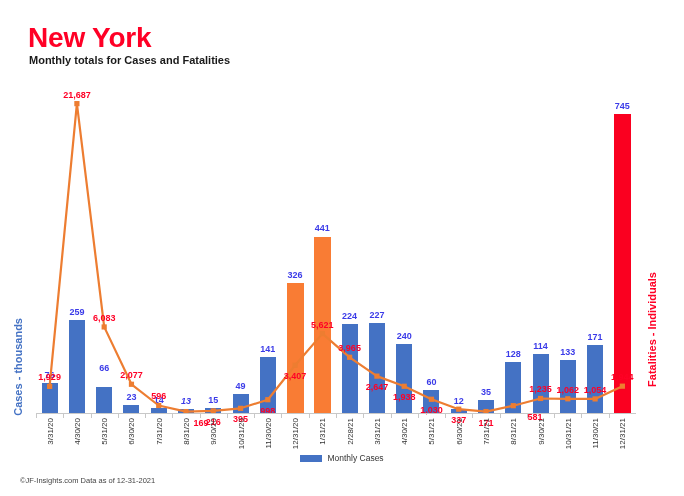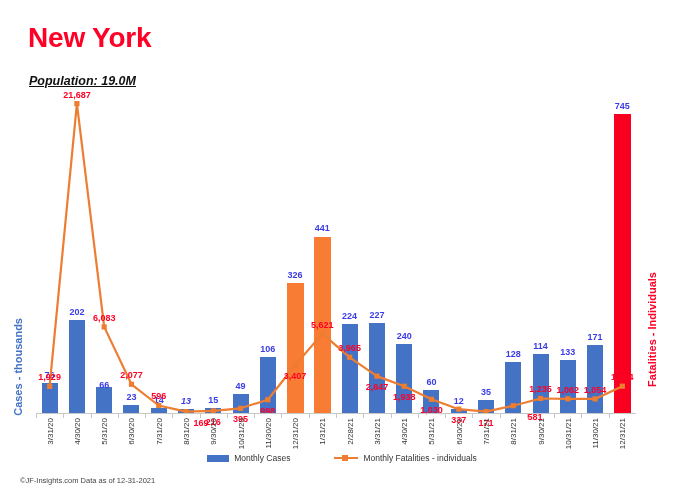--- a/index.html
+++ b/index.html
@@ -89,39 +89,39 @@
     position:absolute;left:8px;top:1px;width:6px;height:6px;background:#ED7D31;
     display:block;
   }
 </style>
 </head>
 <body>
 
 <div id="page">
 
   <div class="title">New York</div>
-  <div class="population">Population: 19.0M</div>
+  <div class="subtitle">Monthly totals for Cases and Fatalities</div>
 
   <div class="axis-title axis-left">Cases - thousands</div>
   <div class="axis-title axis-right">Fatalities - Individuals</div>
 
   <div id="plot">
     <div class="bars" id="bars">
         <div class="col" style="left: 0px;">
           <div class="bar" style="height: 30.59px;"></div>
         </div>
         <div class="bar-label" style="left: 13.6364px; transform: translateX(-50%); top: 278.41px;">76</div>
         <div class="col" style="left: 27.2727px;">
           <div class="bar" style="height: 93.7825px;"></div>
         </div>
-        <div class="bar-label" style="left: 40.9091px; transform: translateX(-50%); top: 215.218px;">202</div>
+        <div class="bar-label" style="left: 40.9091px; transform: translateX(-50%); top: 215.218px;">259</div>
         <div class="col" style="left: 54.5455px;">
           <div class="bar" style="height: 26.565px;"></div>
         </div>
-        <div class="bar-label" style="left: 68.1818px; transform: translateX(-50%); top: 288px;">66</div>
+        <div class="bar-label" style="left: 68.1818px; transform: translateX(-50%); top: 271px;">66</div>
         <div class="col" style="left: 81.8182px;">
           <div class="bar" style="height: 9.2575px;"></div>
         </div>
         <div class="bar-label" style="left: 95.4545px; transform: translateX(-50%); top: 299.743px;">23</div>
         <div class="col" style="left: 109.091px;">
           <div class="bar" style="height: 5.635px;"></div>
         </div>
         <div class="bar-label" style="left: 122.727px; transform: translateX(-50%); top: 303.365px;">14</div>
         <div class="col" style="left: 136.364px;">
           <div class="bar" style="height: 5.2325px;"></div>
@@ -131,21 +131,21 @@
           <div class="bar" style="height: 6.0375px;"></div>
         </div>
         <div class="bar-label" style="left: 177.273px; transform: translateX(-50%); top: 302.962px;">15</div>
         <div class="col" style="left: 190.909px;">
           <div class="bar" style="height: 19.7225px;"></div>
         </div>
         <div class="bar-label" style="left: 204.545px; transform: translateX(-50%); top: 289.277px;">49</div>
         <div class="col" style="left: 218.182px;">
           <div class="bar" style="height: 56.7525px;"></div>
         </div>
-        <div class="bar-label" style="left: 231.818px; transform: translateX(-50%); top: 252.248px;">106</div>
+        <div class="bar-label" style="left: 231.818px; transform: translateX(-50%); top: 252.248px;">141</div>
         <div class="col" style="left: 245.455px;">
           <div class="bar orange" style="height: 131.215px;"></div>
         </div>
         <div class="bar-label" style="left: 259.091px; transform: translateX(-50%); top: 177.785px;">326</div>
         <div class="col" style="left: 272.727px;">
           <div class="bar orange" style="height: 177.502px;"></div>
         </div>
         <div class="bar-label" style="left: 286.364px; transform: translateX(-50%); top: 131.498px;">441</div>
         <div class="col" style="left: 300px;">
           <div class="bar" style="height: 90.16px;"></div>
@@ -291,23 +291,16 @@
       <div class="xlab" style="left: 527.818px;">10/31/21</div>
       <div class="xlab" style="left: 555.091px;">11/30/21</div>
       <div class="xlab" style="left: 582.364px;">12/31/21</div>
     </div>
 
   <div id="legend">
     <div class="legend-item">
       <span class="swatch-bar"></span>
       <span>Monthly Cases</span>
     </div>
-    <div class="legend-item">
-      <span class="swatch-line">
-          <i></i>
-          <b></b>
-        </span>
-      <span>Monthly Fatalities - individuals</span>
-    </div>
   </div>
 
   <div class="footer">©JF-Insights.com  Data as of 12-31-2021</div>
 </div>
 
 </body></html>

